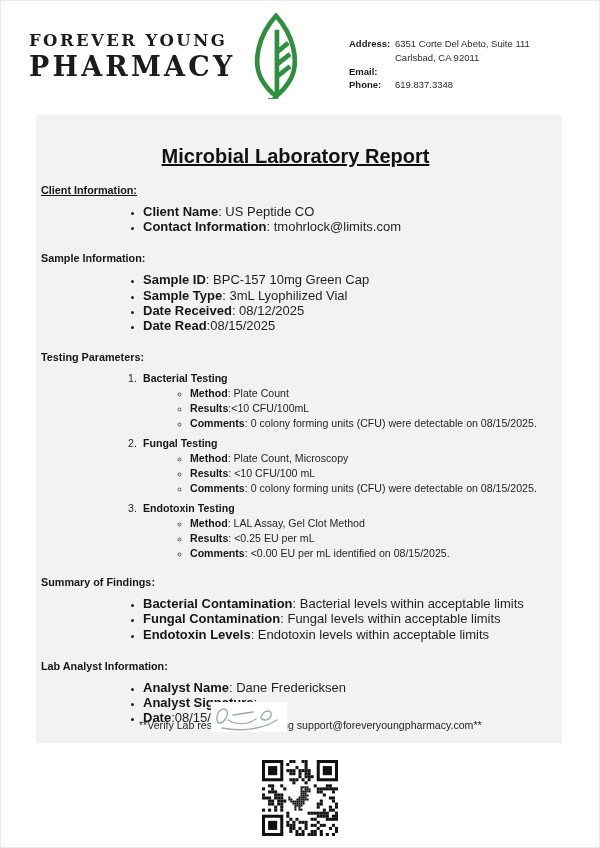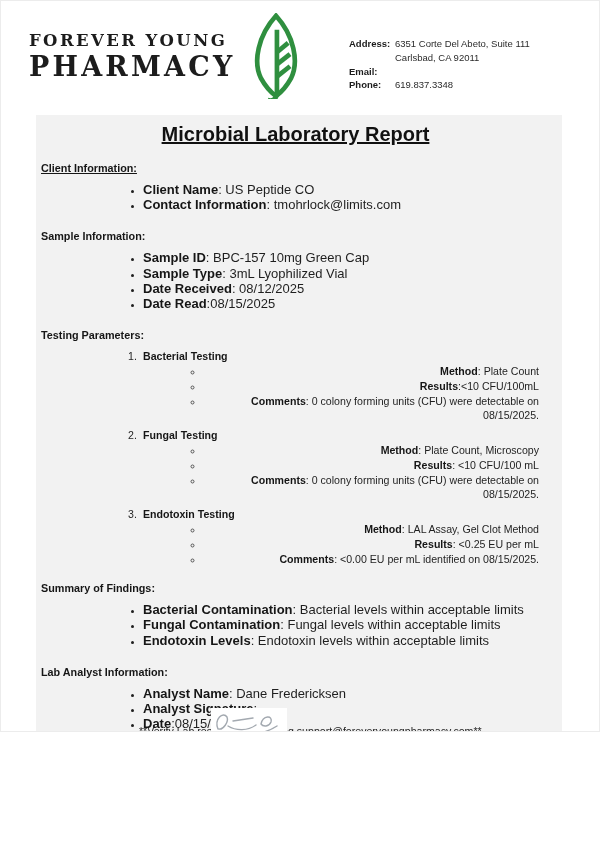--- a/index.html
+++ b/index.html
@@ -2,50 +2,50 @@
 <html style="--leaf-green: #2f8f3f; --link-green: #57a25b; --panel-gray: #f2f2f2;"><head>
 <meta charset="utf-8">
 <style>
   :root{
     --leaf-green:#2f8f3f;
     --link-green:#57a25b;
     --panel-gray:#f2f2f2;
   }
   html,body{margin:0;padding:0;background:#fff;}
   .page{
-    width:600px;height:732px;position:relative;overflow:hidden;
+    width:600px;height:848px;position:relative;overflow:hidden;
     background:#fff;color:#1f1f1f;
     font-family:"Liberation Sans", sans-serif;
     box-sizing:border-box;border:1px solid #ececec;
   }
   
   .header{display:flex;align-items:flex-start;padding:10px 18px 0 28px;}
   .logo{padding-top:20px;color:#1c1c1c;}
   .logo-l1{font-family:"DejaVu Serif", serif;font-weight:bold;font-size:16.5px;letter-spacing:2.4px;white-space:nowrap;}
   .logo-l2{font-family:"DejaVu Serif", serif;font-weight:bold;font-size:27px;letter-spacing:3.2px;white-space:nowrap;margin-top:1px;}
   .leaf{margin-left:10px;margin-top:2px;color:var(--leaf-green);flex:none;}
   .contact{margin-left:auto;padding-top:26px;font-size:9.5px;line-height:1.45;width:232px;color:#2b2b2b;}
   .crow{display:flex;}
   .clabel{font-weight:bold;width:46px;flex:none;color:#1c1c1c;}
   .email-link{color:var(--link-green);text-decoration:underline;cursor:pointer;}
   
   .panel{margin:12px 37px 0 35px;background:var(--panel-gray);padding:8px 10px 6px 3px;}
-  .title{text-align:center;font-weight:bold;font-size:20px;text-decoration:underline;color:#111;margin:0 0 14px;}
+  .title{text-align:center;font-weight:bold;font-size:20px;text-decoration:underline;color:#111;margin:22px 0 14px;}
   .heading{font-weight:bold;font-size:10.8px;margin:16px 0 0 2px;color:#161616;}
   .underlined{text-decoration:underline;}
   ul.bullets{list-style:disc;margin:9px 0 18px;padding-left:104px;font-size:13px;line-height:14.2px;}
   ul.bullets li{margin:1px 0;}
   ul.bullets li::marker{font-size:9px;}
   li b{font-weight:bold;color:#161616;}
   ol.tests{list-style:none;margin:8px 0 16px;padding-left:104px;font-size:10.6px;line-height:14px;}
   ol.tests > li{margin:0 0 6px;position:relative;}
   .num{position:absolute;left:-15px;top:0;}
   .test-name{font-weight:bold;color:#161616;}
   ul.sub{list-style:circle;margin:1px 0 4px;padding-left:47px;}
-  ul.sub li{margin:1px 13px;text-align:right;}
+  ul.sub li{margin:1px 0;}
   ul.sub li::marker{font-size:9px;color:#555;}
   .analyst{position:relative;}
   .signature{position:absolute;left:172px;top:42px;width:76px;height:30px;background:#fff;}
   .verify{font-size:10.6px;margin:-12px 0 2px 100px;padding-bottom:4px;}
   
   .qr-row{text-align:center;margin-top:14px;}
   .qr-wrap{display:inline-block;background:#fff;padding:3px;line-height:0;}
 </style>
 </head>
 <body>

